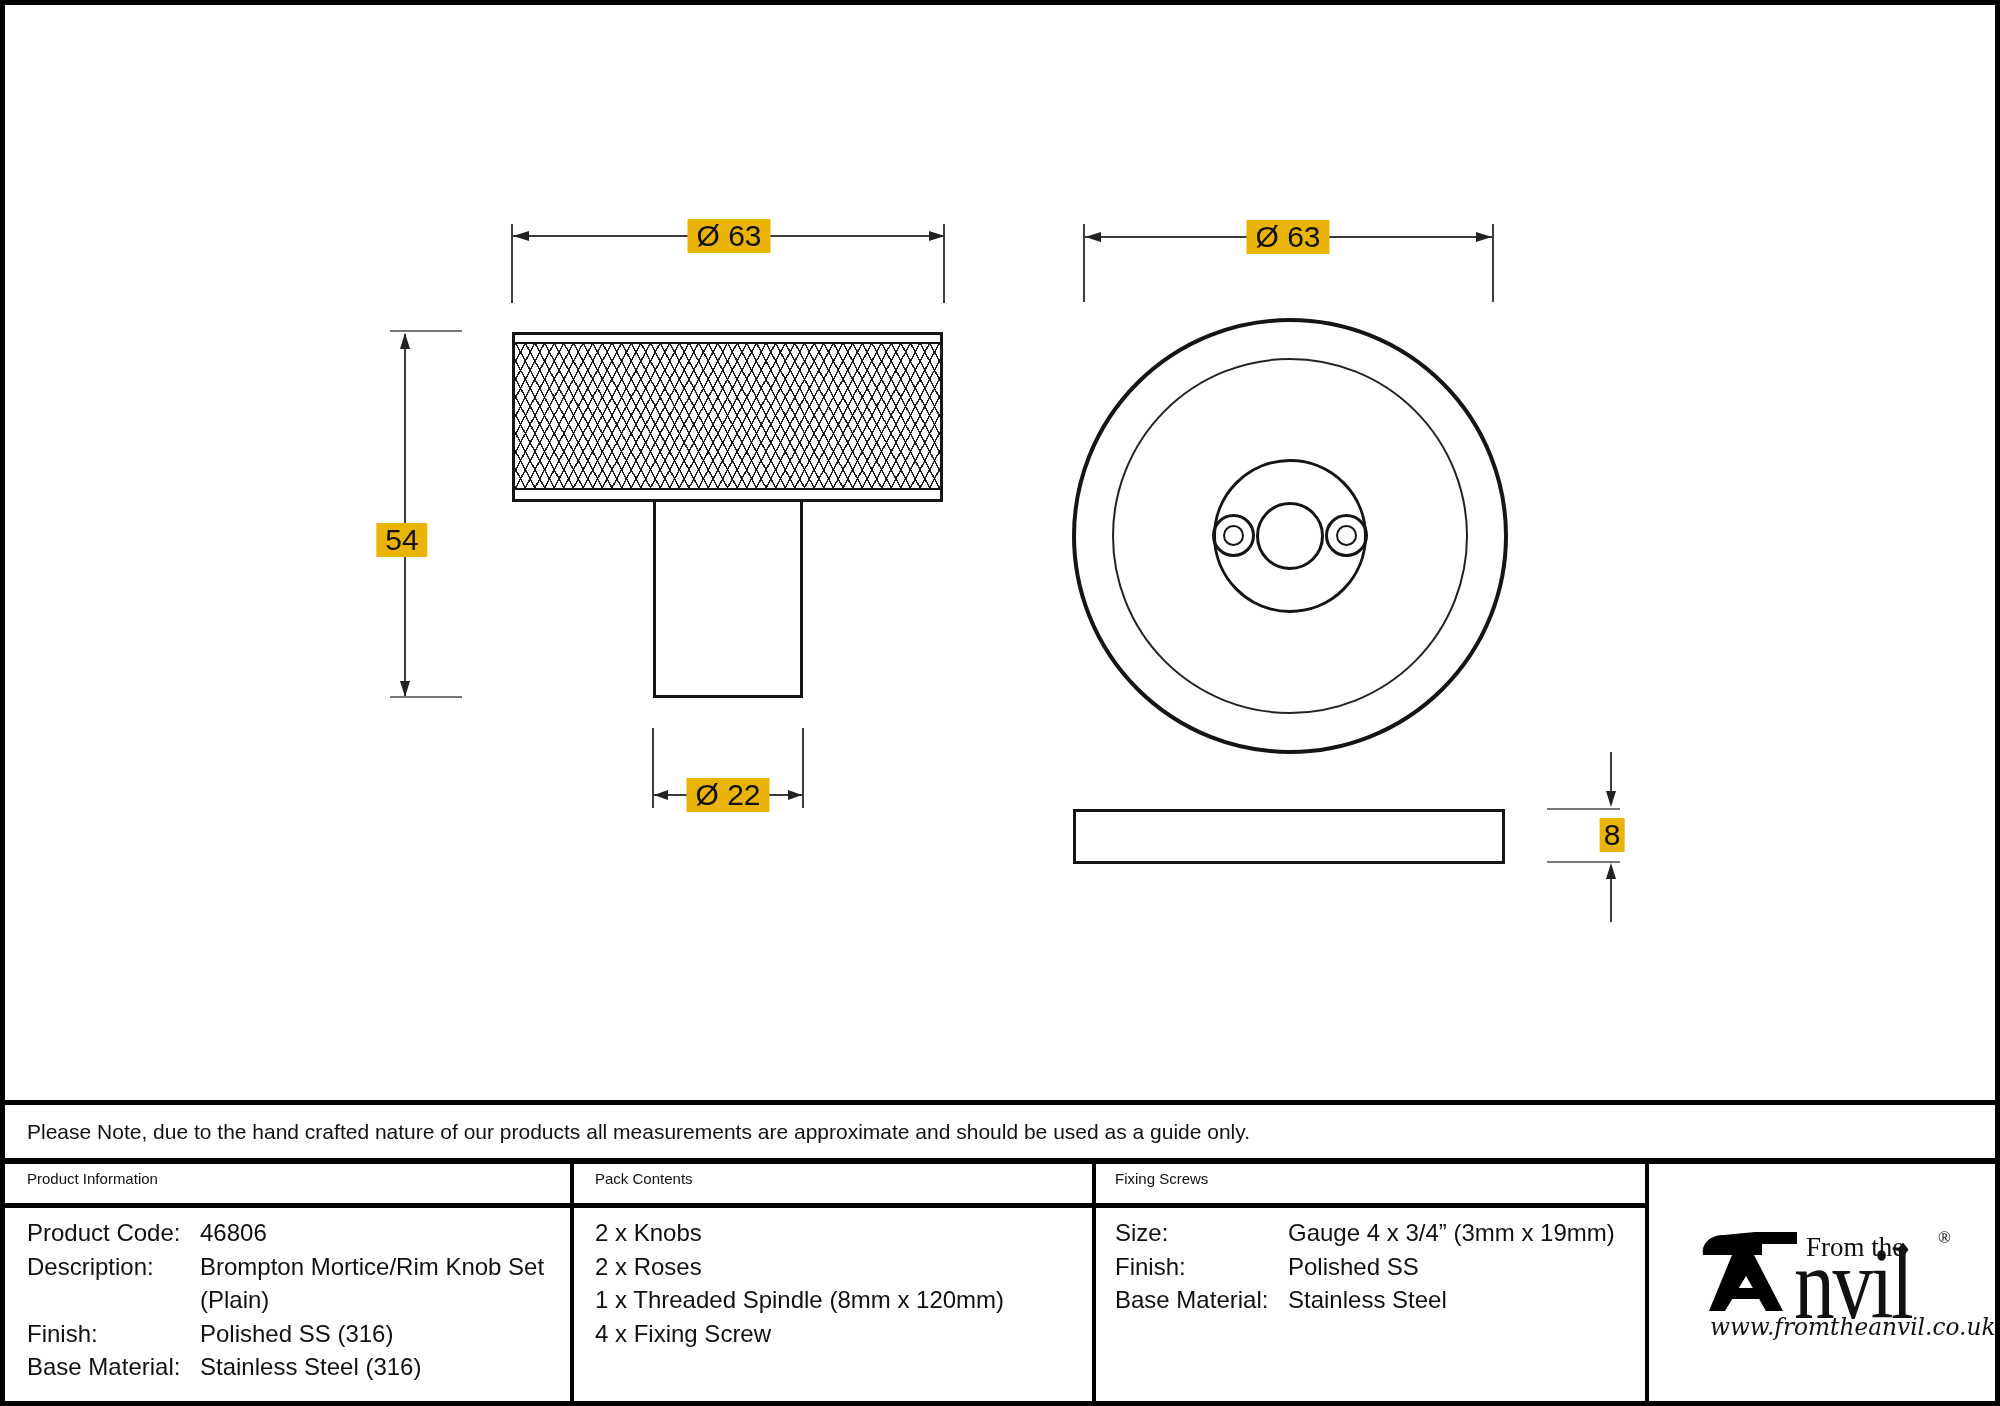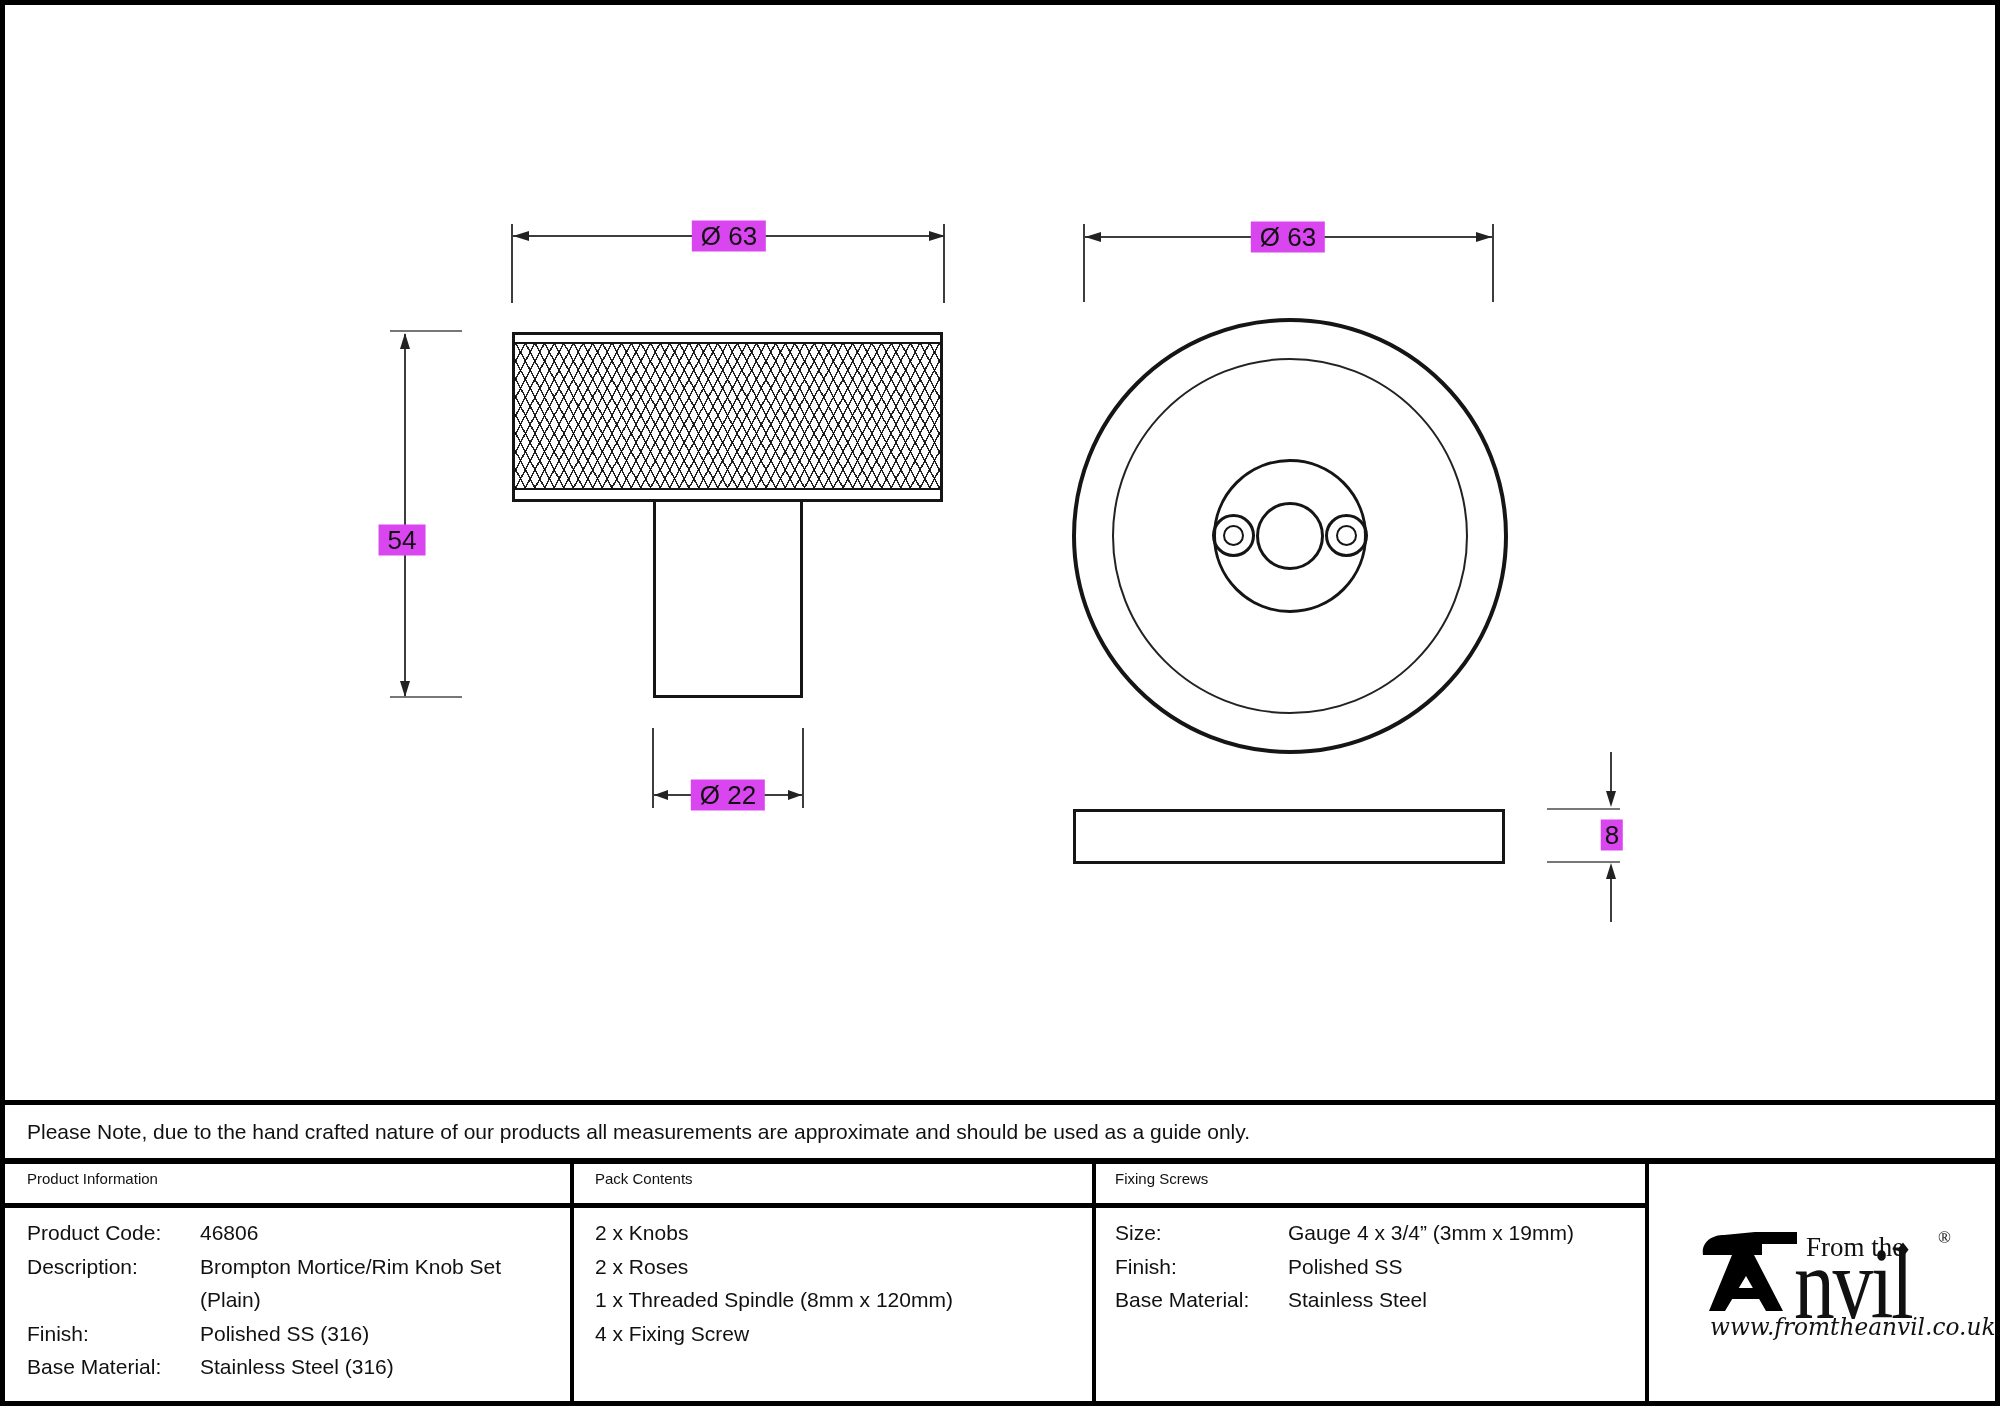--- a/index.html
+++ b/index.html
@@ -9,41 +9,41 @@
 
   
   .hl{position:absolute;height:2px;background:#3d3d3d;}
   .vl{position:absolute;width:2px;background:#3d3d3d;}
   .tick{background:#777;}
   .arr{position:absolute;width:0;height:0;}
   .arr-left{border-top:5px solid transparent;border-bottom:5px solid transparent;border-right:16px solid #222;}
   .arr-right{border-top:5px solid transparent;border-bottom:5px solid transparent;border-left:16px solid #222;}
   .arr-up{border-left:5px solid transparent;border-right:5px solid transparent;border-bottom:16px solid #222;}
   .arr-down{border-left:5px solid transparent;border-right:5px solid transparent;border-top:16px solid #222;}
-  .dimlabel{position:absolute;transform:translate(-50%,-50%);background:#d946ef;padding:0 9px;
-            font-size:26px;color:#111;white-space:nowrap;z-index:5;}
+  .dimlabel{position:absolute;transform:translate(-50%,-50%);background:#eab308;padding:0 9px;
+            font-size:30px;color:#111;white-space:nowrap;z-index:5;}
   .outline{position:absolute;border:3px solid #151515;box-sizing:border-box;background:#fff;}
   .circ{position:absolute;border-radius:50%;box-sizing:border-box;background:transparent;}
 
   .knurl{position:absolute;left:0;right:0;top:7px;height:148px;box-sizing:border-box;
          border-top:2px solid #151515;border-bottom:2px solid #151515;
          background-image:
            repeating-linear-gradient(62deg,rgba(10,10,10,.9) 0 1.4px,transparent 1.4px 8.5px),
            repeating-linear-gradient(-62deg,rgba(10,10,10,.9) 0 1.4px,transparent 1.4px 8.5px);}
 
   
   .notebar{position:absolute;left:0;right:0;top:1100px;height:64px;box-sizing:border-box;
            border-top:5px solid #000;border-bottom:6px solid #000;display:flex;align-items:center;
            padding-left:27px;font-size:21px;background:#fff;}
 
   
   .tline-v{position:absolute;width:4px;background:#000;top:1163px;height:238px;}
   .tline-h{position:absolute;height:5px;background:#000;}
   .thead{position:absolute;top:1170px;font-size:15px;}
-  .tbody{position:absolute;top:1216px;font-size:21px;line-height:33.5px;}
+  .tbody{position:absolute;top:1216px;font-size:24px;line-height:33.5px;}
   .trow{white-space:nowrap;}
   .tlabel{display:inline-block;width:173px;}
 
   
   .logo-fromthe{position:absolute;left:1806px;top:1232px;font-family:"Liberation Serif",serif;
                 font-size:27px;}
   .logo-diamond{position:absolute;left:1894px;top:1238px;font-size:20px;font-family:"DejaVu Sans",sans-serif;}
   .logo-anvil{position:absolute;left:1794px;top:1233px;font-family:"Liberation Serif",serif;
               font-size:102px;line-height:1;letter-spacing:-3px;transform:scaleX(.8);transform-origin:left top;}
   .logo-reg{position:absolute;left:1938px;top:1228px;font-size:17px;font-family:"Liberation Serif",serif;}

